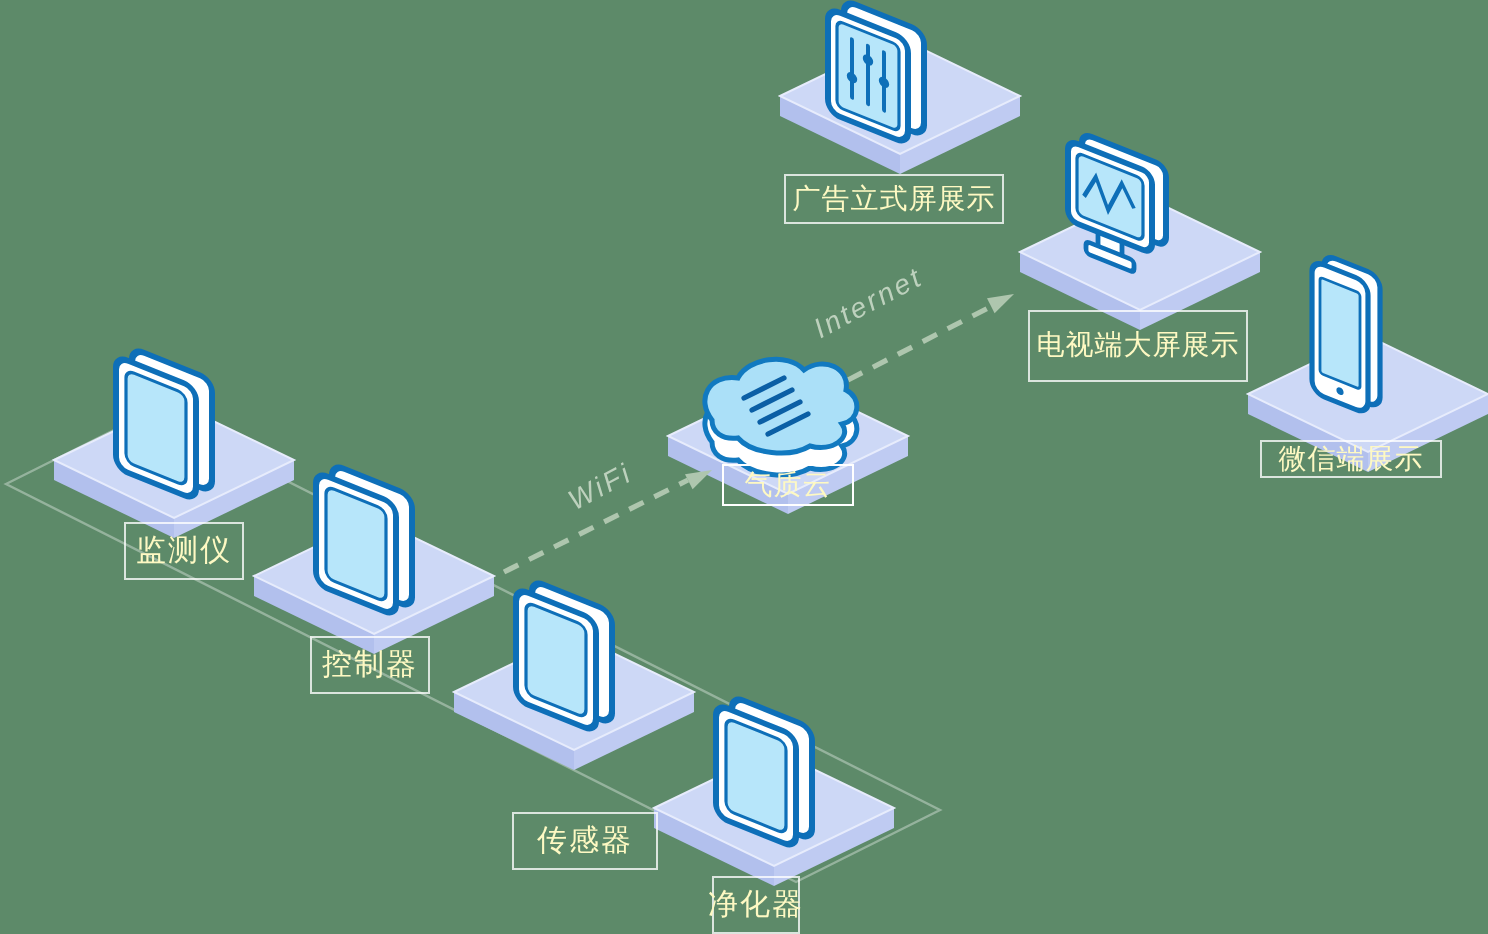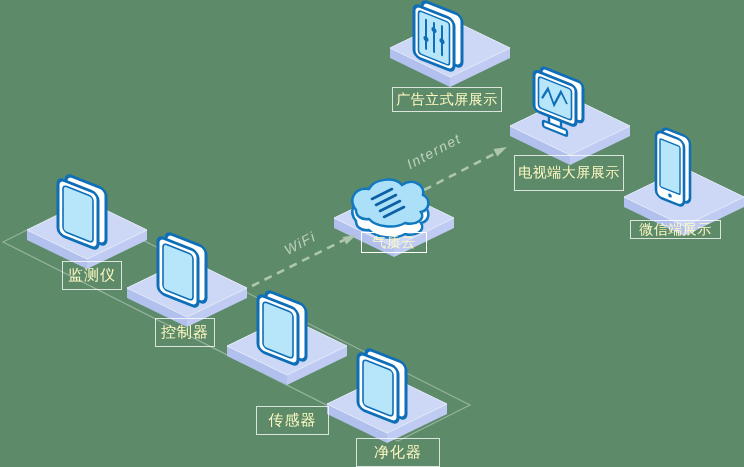--- a/index.html
+++ b/index.html
@@ -109,21 +109,21 @@
 
     <use href="#tablet" transform="translate(58,178)"></use>
     <use href="#tablet" transform="translate(158,236)"></use>
     <use href="#tablet" transform="translate(258,294)"></use>
     <use href="#tablet" transform="translate(358,352)"></use>
   </svg>
 
   <div class="dev-label" style="left:62px;top:261px;width:60px;height:29px;">监测仪</div>
   <div class="dev-label" style="left:155px;top:318px;width:60px;height:29px;">控制器</div>
   <div class="dev-label" style="left:256px;top:378px;width:73px;height:29px;margin-top:28px;">传感器</div>
-  <div class="dev-label" style="left:356px;top:438px;width:84px;height:29px;">净化器</div>
+  <div class="dev-label" style="left:356px;top:438px;width:44px;height:29px;">净化器</div>
   <div class="dev-label bright small" style="left:361px;top:232px;width:66px;height:21px;text-align:right;">气质云</div>
   <div class="dev-label small" style="left:392px;top:87px;width:110px;height:25px;">广告立式屏展示</div>
   <div class="dev-label small" style="left:514px;top:155px;width:110px;height:36px;">电视端大屏展示</div>
   <div class="dev-label small" style="left:630px;top:220px;width:91px;height:19px;">微信端展示</div>
 
   <div class="net-label" style="left:272px;top:235px;width:56px;">WiFi</div>
   <div class="net-label" style="left:399px;top:143px;width:70px;">Internet</div>
 
 </div>
 

